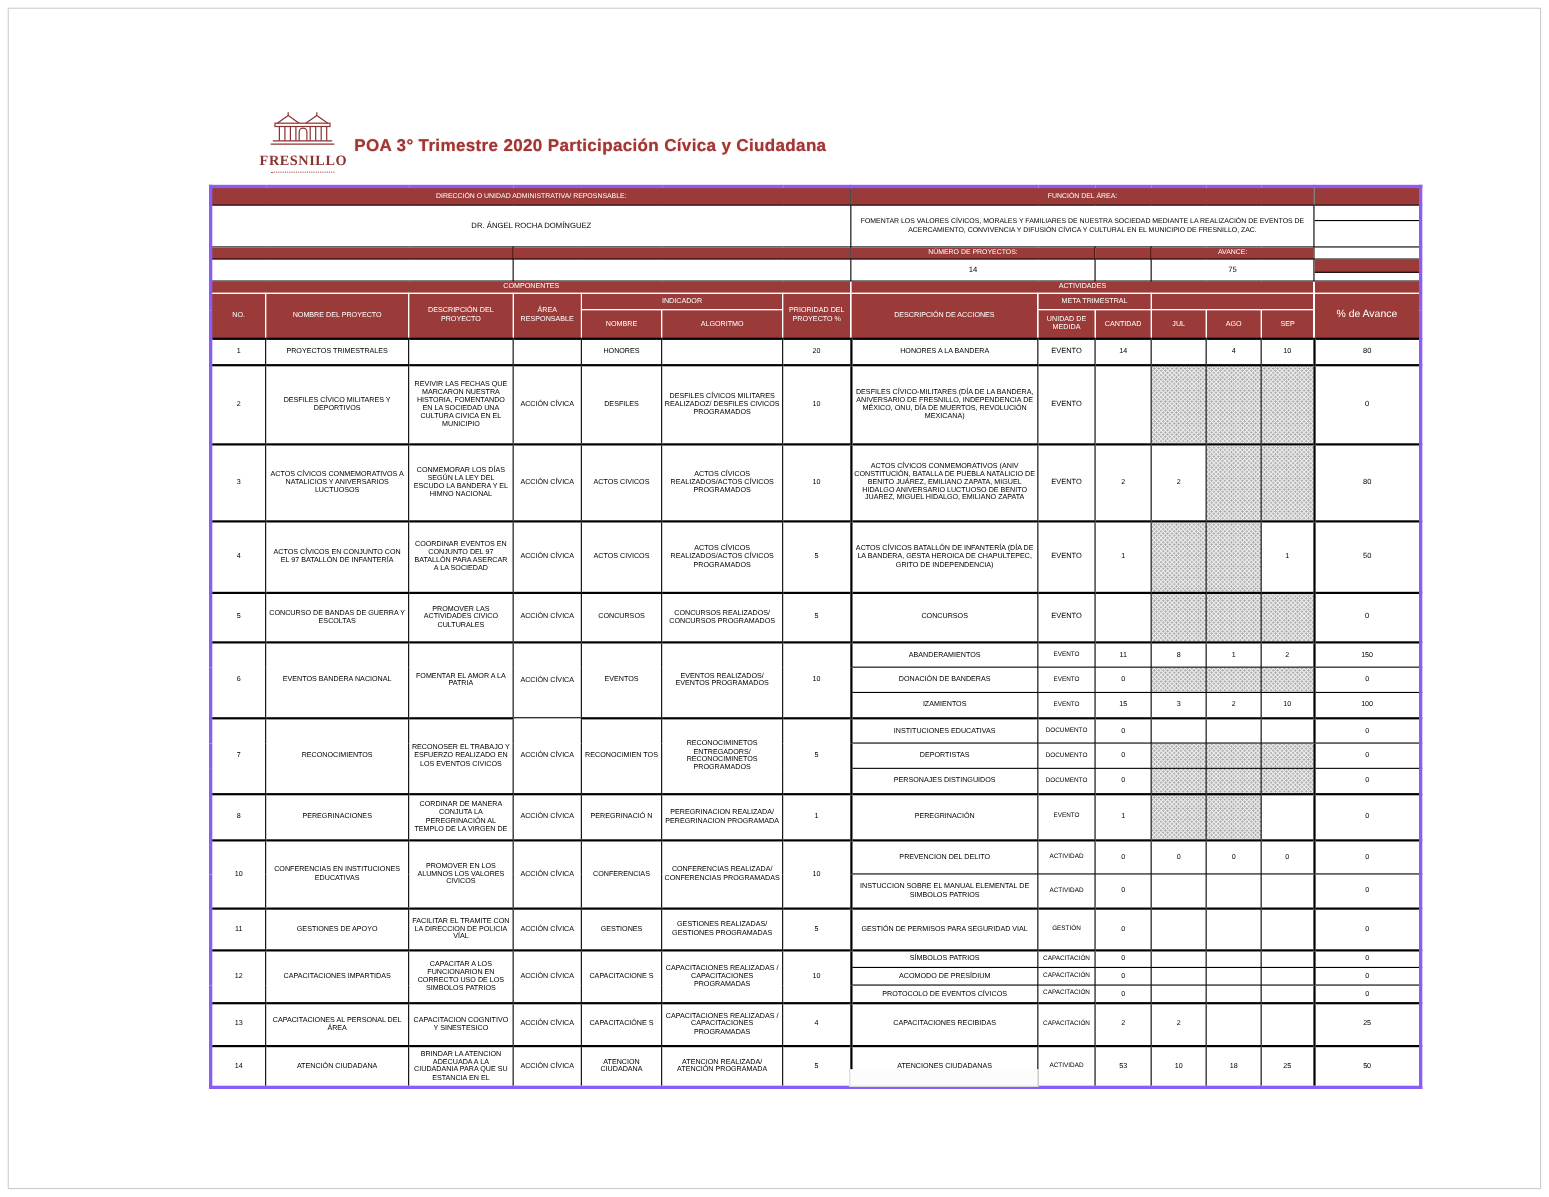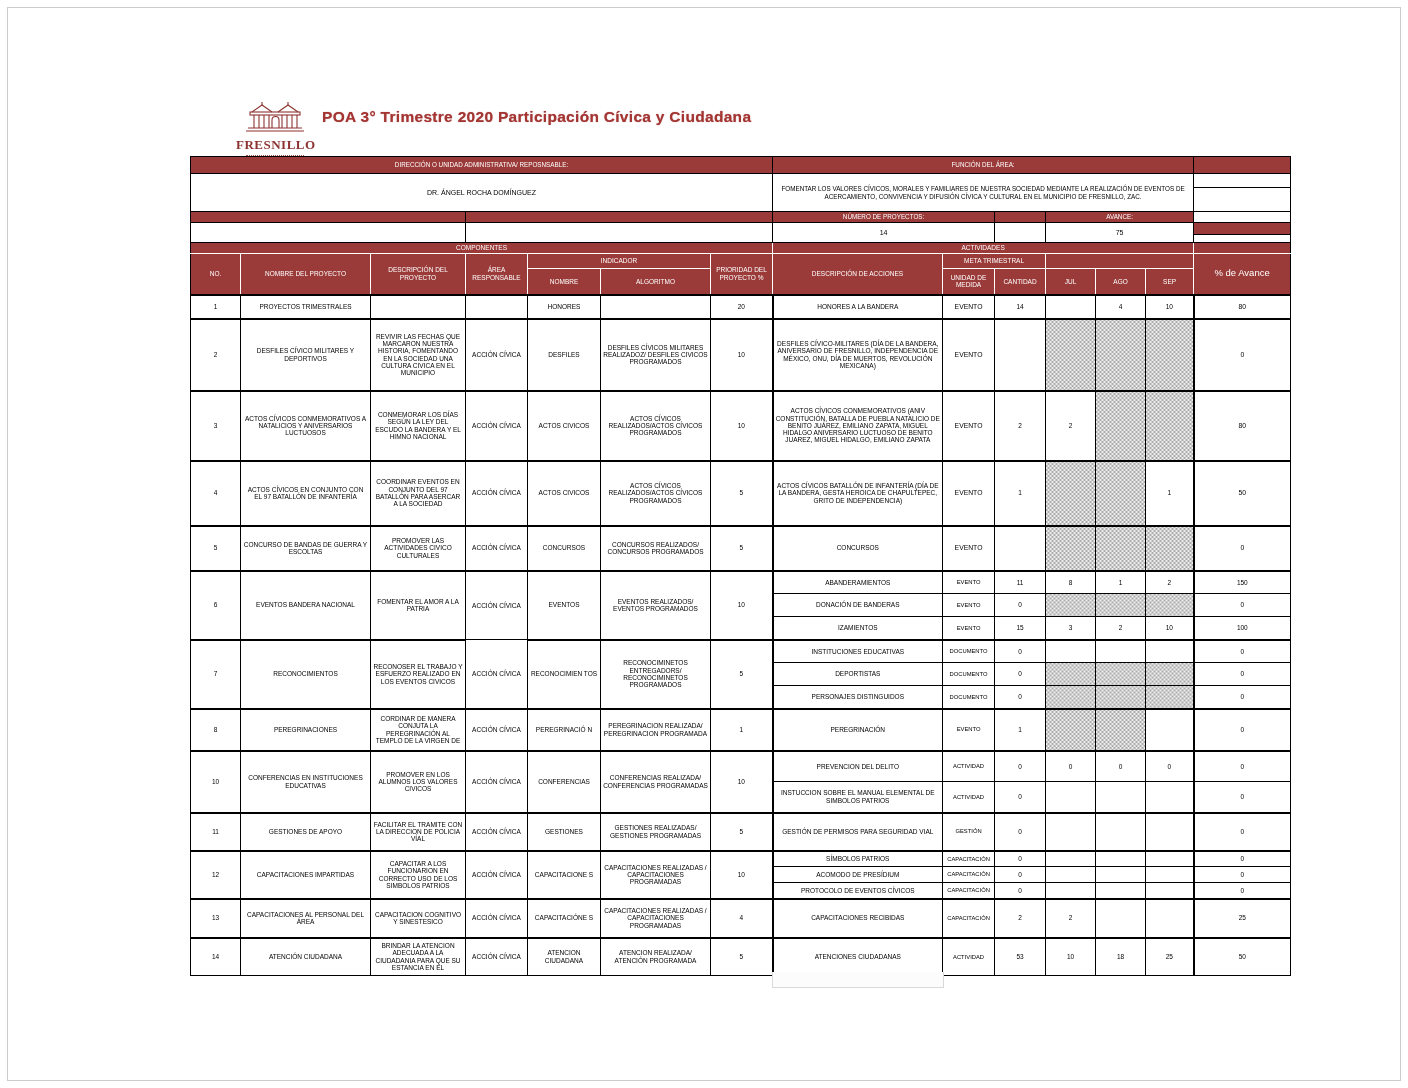--- a/index.html
+++ b/index.html
@@ -6,26 +6,26 @@
   .page{position:relative;width:1408px;height:1088px;background:#fff;overflow:hidden;
         font-family:"Liberation Sans", sans-serif;}
   .edge-frame{position:absolute;left:7px;top:7px;right:7px;bottom:7px;border:1px solid #cccccc;pointer-events:none;}
 
   
   .brand{position:absolute;left:236px;top:100px;width:78px;text-align:center;color:#8c3331;}
   .logo-text{font-family:"Liberation Serif", serif;font-size:13px;letter-spacing:.5px;font-weight:bold;
              color:#8c3331;text-transform:uppercase;line-height:1;}
   .logo-tagline{margin:1px auto 0;width:58px;height:3px;
                 border-bottom:1px dotted #a0524f;}
-  .page-title{position:absolute;left:322px;top:108px;font-size:15.5px;font-weight:bold;color:#a33533;
+  .page-title{position:absolute;left:322px;top:124px;font-size:15.5px;font-weight:bold;color:#a33533;
               letter-spacing:.3px;text-shadow:0 0 1px rgba(163,53,51,.65);white-space:nowrap;}
 
   
-  .t{position:absolute;left:190px;top:156px;width:1100px;border-collapse:collapse;table-layout:fixed;
-     font-size:6.5px;line-height:1.12;color:#000;border:1px solid #8b5cf6;padding-left:24px;}
+  .t{position:absolute;left:190px;top:168px;width:1100px;border-collapse:collapse;table-layout:fixed;
+     font-size:6.5px;line-height:1.12;color:#000;border:3px solid #8b5cf6;padding-left:24px;}
   .t td,.t th{border:1px solid #000;padding:0 2px;text-align:center;vertical-align:middle;
               overflow:hidden;font-weight:normal;word-wrap:break-word;}
   .mh{background:#9a3b39;color:#ffffff;font-weight:bold;}
   .hdr-grid .mh{border:1px solid #ffffff;}         
   .hdr-grid .mh.outL{border-left:1px solid #000;}
   .hdr-grid .mh.outR{border-right:1px solid #000;}
   .botline th{border-bottom:2px solid #000;}
   .b{font-weight:bold;}
   .func-val{font-size:6.3px;font-weight:bold;}
   .name-val{font-size:7px;font-weight:bold;}

